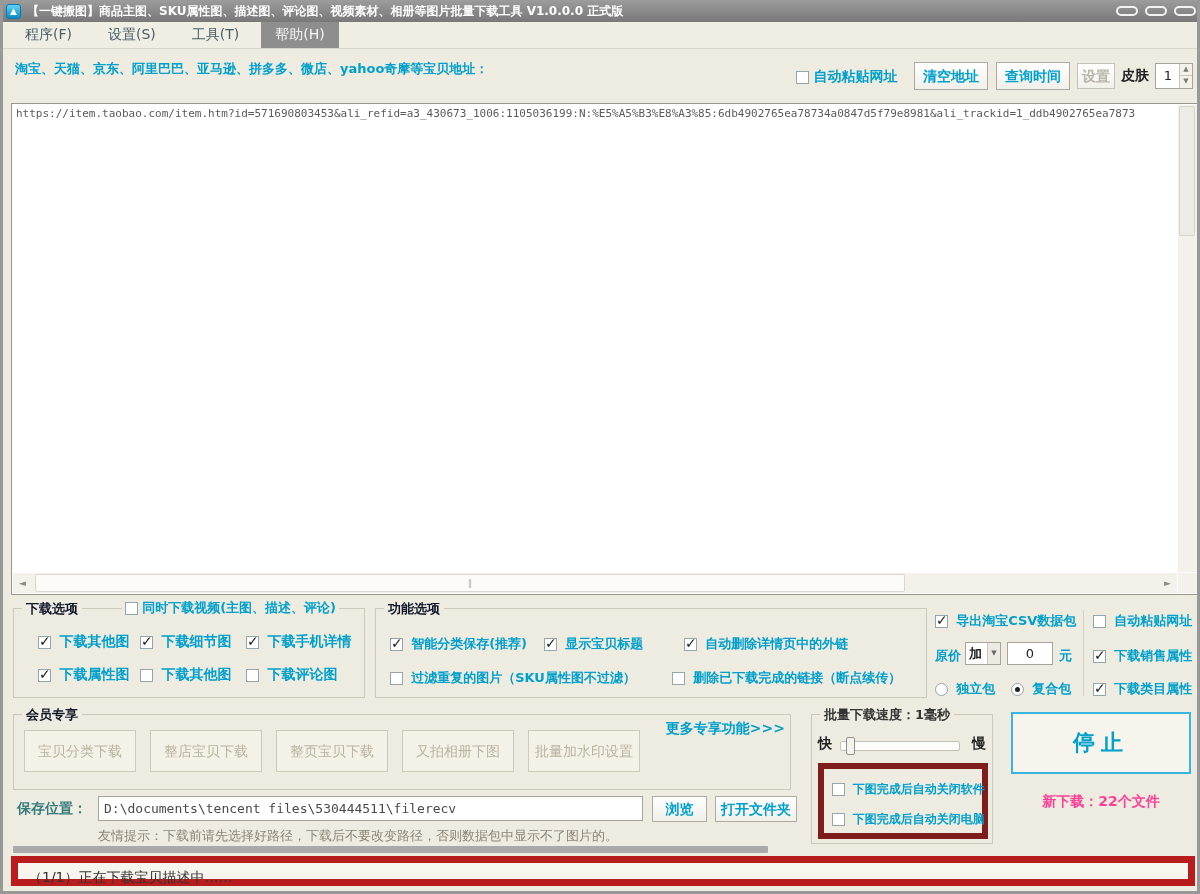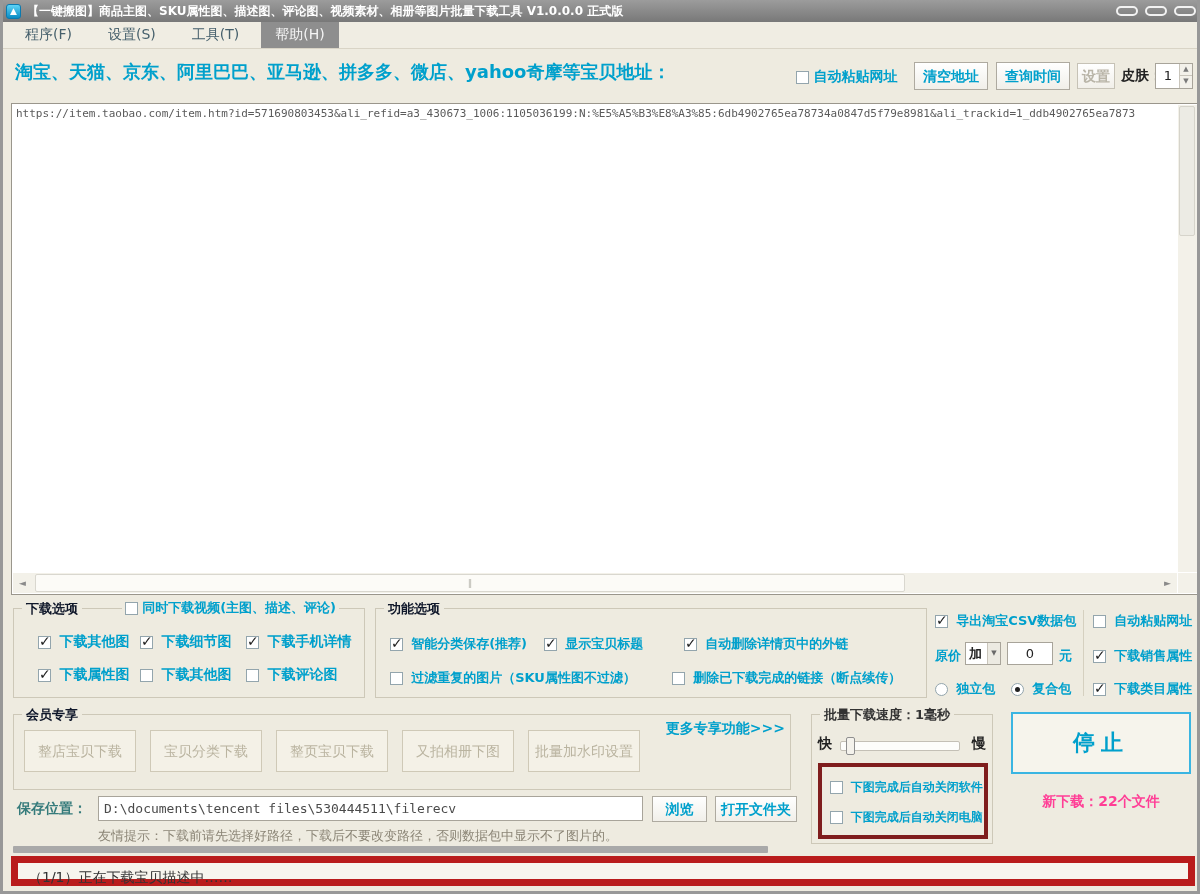--- a/index.html
+++ b/index.html
@@ -18,21 +18,21 @@
   .win-controls { margin-left:auto; display:flex; gap:7px; padding-right:4px; }
   .win-btn { width:22px; height:10px; border:2px solid #f2f2f2; border-radius:6px; background:transparent; }
 
   
   .menubar { position:absolute; top:22px; left:0; width:1194px; height:27px; background:#f0ede3;
              border-bottom:1px solid #d9d4c6; display:flex; align-items:center; }
   .menu-item { padding:4px 14px; margin-left:8px; font-size:14px; color:#46606c; cursor:default; }
   .menu-item.on { background:#8e8e8e; color:#f5f5f5; }
 
   
-  .addr-label { position:absolute; left:12px; top:60px; font-size:18px; font-weight:bold; color:#00a0cc; }
+  .addr-label { position:absolute; left:12px; top:60px; font-size:13px; font-weight:bold; color:#00a0cc; }
   .cb { display:inline-block; width:13px; height:13px; background:#fff; border:1px solid #93a5ad;
         position:relative; vertical-align:middle; flex:none; }
   .cb.on::after { content:"✓"; position:absolute; left:0px; top:-4px; color:#1d1d1d; font-size:14px; font-weight:bold; }
   .radio { display:inline-block; width:13px; height:13px; background:#fff; border:1px solid #93a5ad;
            border-radius:50%; position:relative; vertical-align:middle; flex:none; }
   .radio.on::after { content:""; position:absolute; left:3px; top:3px; width:5px; height:5px; border-radius:50%; background:#222; }
   .cblabel { font-weight:bold; color:#00a0cc; vertical-align:middle; }
   .autopaste { position:absolute; left:793px; top:68px; font-size:14px; }
   .btn { background:linear-gradient(#ffffff,#f1efe9); border:1px solid #aeaaa0; color:#00a0cc;
          font-weight:bold; font-size:14px; text-align:center; cursor:pointer; }
@@ -94,21 +94,21 @@
           font-size:14px; line-height:40px; text-align:center; }
 
   .g-speed { left:808px; top:714px; width:182px; height:130px; }
   .g-speed .legend { color:#333; }
   .speed-fast { position:absolute; left:6px; top:20px; font-size:14px; font-weight:bold; color:#222; }
   .speed-slow { position:absolute; right:6px; top:20px; font-size:14px; font-weight:bold; color:#222; }
   .slider-track { position:absolute; left:28px; top:26px; width:120px; height:10px; background:#fdfdfb;
                   border:1px solid #c4c0b6; border-radius:2px; }
   .slider-thumb { position:absolute; left:5px; top:-5px; width:9px; height:18px; background:#f4f2ec;
                   border:1px solid #8f8f8f; border-radius:2px; }
-  .speed-inner { position:absolute; left:6px; top:48px; width:170px; height:76px; border:4px solid #7f1d1d; }
+  .speed-inner { position:absolute; left:6px; top:48px; width:170px; height:76px; border:6px solid #7f1d1d; }
   .speed-inner .opt { font-size:12px; }
 
   .stop-btn { position:absolute; left:1008px; top:712px; width:180px; height:62px; background:#f6f4ec;
               border:2px solid #3ab5e2; color:#00a0cc; font-size:22px; font-weight:bold;
               text-align:center; line-height:58px; letter-spacing:6px; cursor:pointer; }
   .new-dl { position:absolute; left:1008px; top:793px; width:180px; text-align:center;
             font-size:14px; font-weight:bold; color:#ff3e96; }
 
   .save-label { position:absolute; left:14px; top:800px; font-size:14px; font-weight:bold; color:#357b7b; }
   .save-input { position:absolute; left:95px; top:796px; width:545px; height:25px; background:#fff;
@@ -264,22 +264,22 @@
     <span class="opt" style="left:158px; top:76px;">
       <span class="cb on"></span>
       <span class="cblabel">下载类目属性</span>
     </span>
   </div>
 
   <div class="group g-member">
     <span class="legend">会员专享</span>
     <span class="more-link">更多专享功能&gt;&gt;&gt;</span>
     <div class="member-btns">
+      <div class="mbtn">宝贝分类下载</div>
       <div class="mbtn">整店宝贝下载</div>
-      <div class="mbtn">宝贝分类下载</div>
       <div class="mbtn">整页宝贝下载</div>
       <div class="mbtn">又拍相册下图</div>
       <div class="mbtn">批量加水印设置</div>
     </div>
   </div>
 
   <div class="group g-speed">
     <span class="legend">批量下载速度：1毫秒</span>
     <span class="speed-fast">快</span>
     <div class="slider-track">

